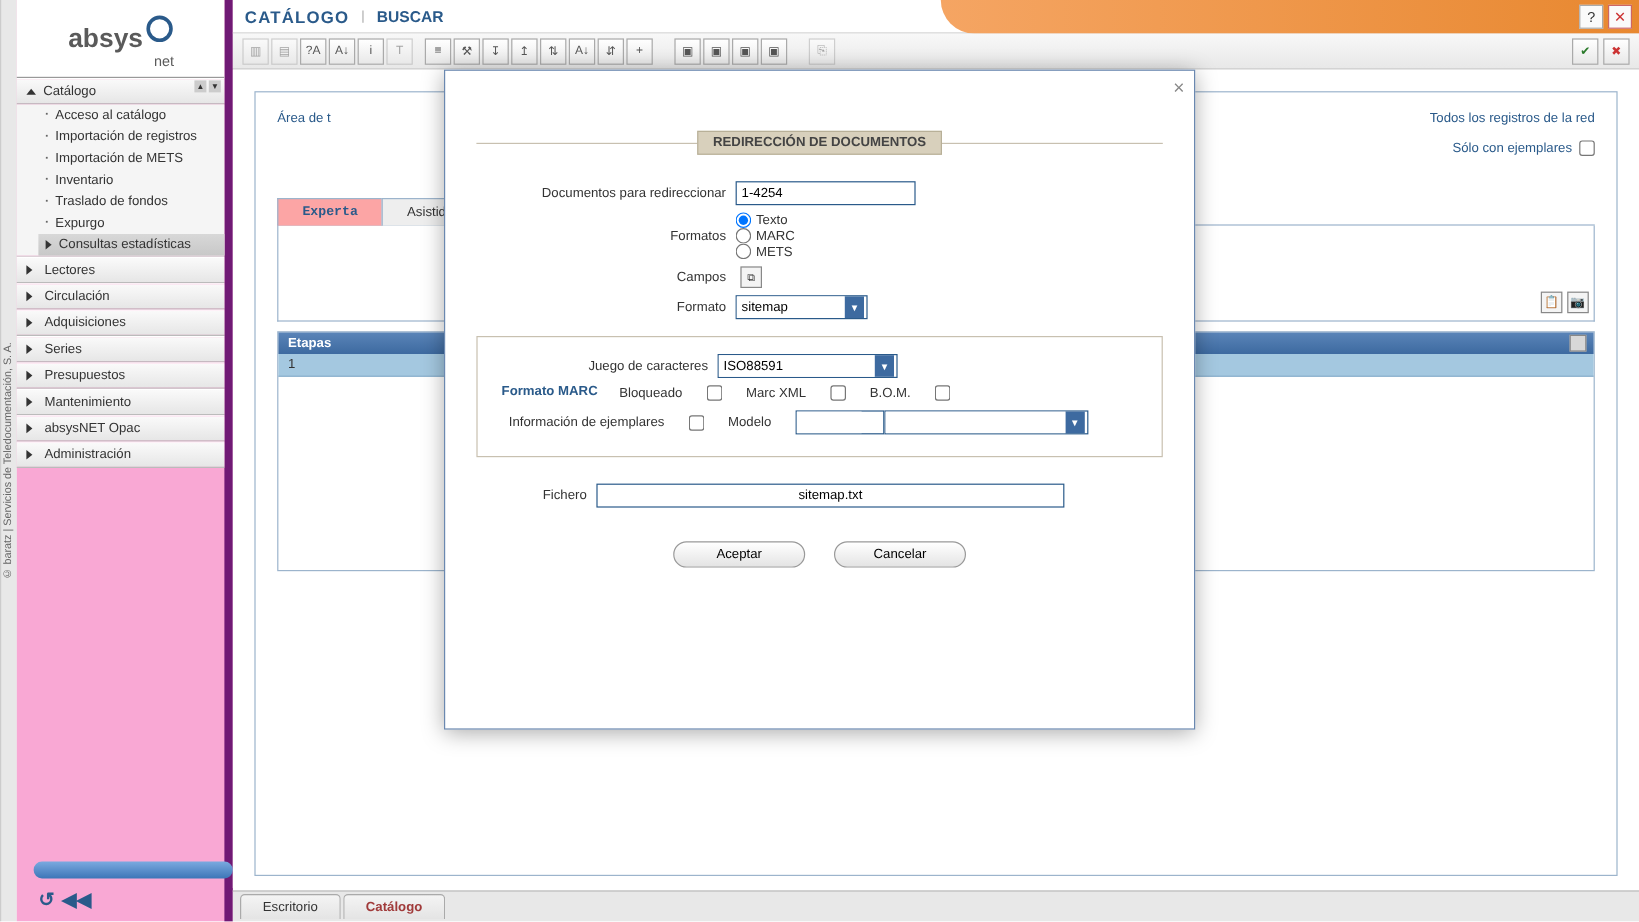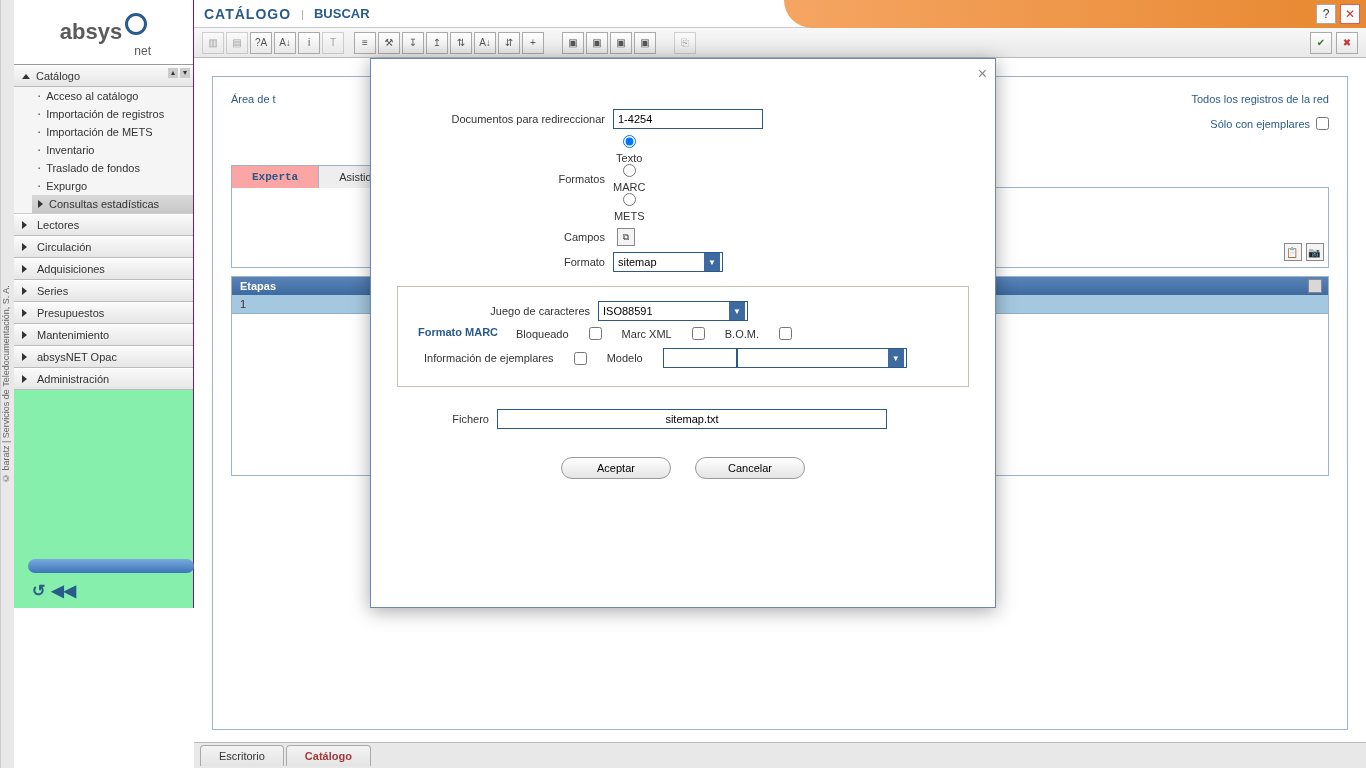--- a/index.html
+++ b/index.html
@@ -1,20 +1,20 @@
 <!DOCTYPE html>
 <html><head>
 <meta charset="utf-8">
 <style>
 * { box-sizing: border-box; margin: 0; padding: 0; }
 body { font-family: Verdana, Arial, sans-serif; font-size: 11px; color: #333; background: #fff; width: 1366px; height: 768px; overflow: hidden; position: relative; }
 
 
 .vertical-text { position: absolute; left: 0; top: 0; width: 14px; height: 768px; background: #e8e8e8; border-right: 1px solid #ccc; writing-mode: vertical-rl; transform: rotate(180deg); font-size: 9px; color: #666; text-align: center; padding: 10px 0; }
-.sidebar { position: absolute; left: 14px; top: 0; width: 180px; height: 608px; background: #86efac; border-right: 1px solid #701a75; }
+.sidebar { position: absolute; left: 14px; top: 0; width: 180px; height: 768px; background: #f9a8d4; border-right: 7px solid #701a75; }
 .logo-area { height: 65px; background: #fff; border-bottom: 1px solid #999; display: flex; align-items: center; justify-content: center; position: relative; }
 .logo-text { font-size: 22px; font-weight: bold; color: #5a5a5a; }
 .logo-swirl { display:inline-block; width:22px; height:22px; border:3px solid #2a5a8a; border-radius:50%; margin-left:3px; position:relative; top:-8px; }
 .logo-sub { font-size:12px; color:#5a5a5a; position:absolute; bottom:6px; right:42px; }
 .nav-section { border-bottom: 1px solid #ccc; }
 .nav-header { background: linear-gradient(#fafafa,#e6e6e6); padding: 4px 8px; border-top: 1px solid #fff; border-bottom: 1px solid #bbb; cursor: pointer; display: flex; align-items: center; }
 .nav-header .arrow { display:inline-block; width:0; height:0; border-left:4px solid transparent; border-right:4px solid transparent; border-bottom:5px solid #333; margin-right:6px; }
 .nav-header.collapsed .arrow { border-bottom:none; border-top:none; border-left:5px solid #333; border-top:4px solid transparent; border-bottom:4px solid transparent; }
 .nav-sub { padding-left: 18px; background:#f5f5f5; }
 .nav-sub-item { padding: 3px 6px; cursor: pointer; display:flex; align-items:center; }
@@ -74,21 +74,21 @@
 .btab.active { color:#a03a3a; font-weight:bold; }
 .modal { position:absolute; left:370px; top:58px; width:626px; height:550px; background:#fff; border:1px solid #6a88b0; box-shadow:0 3px 18px rgba(0,0,0,.35); z-index:11; }
 .modal-close { position:absolute; right:8px; top:6px; font-size:16px; color:#888; cursor:pointer; }
 .modal-body { padding:50px 26px 16px 26px; }
 .mtitle-wrap { text-align:center; margin-bottom:22px; position:relative; }
 .mtitle-wrap::before { content:""; position:absolute; left:0; right:0; top:50%; height:1px; background:#c8c0b0; }
 .mtitle { display:inline-block; background:#d8d0bc; border:1px solid #b8b098; padding:3px 12px; font-weight:bold; font-size:11px; color:#444; position:relative; }
 .form-row { display:flex; align-items:center; margin-bottom:6px; }
 .form-row label { width:216px; text-align:right; padding-right:8px; font-size:11px; }
 .text-input { border:1px solid #2a5a8a; height:20px; padding:0 4px; font-size:11px; }
-.radio-item { display:flex; align-items:center; gap:4px; font-size:11px;flex-direction:column; }
+.radio-item { display:flex; align-items:center; gap:4px; font-size:11px; }
 .select-like { border:1px solid #2a5a8a; height:20px; display:flex; align-items:center; position:relative; background:#fff; }
 .select-like input { border:none; height:18px; width:calc(100% - 18px); padding:0 4px; font-size:11px; outline:none; }
 .select-arrow { width:16px; height:18px; background:#3d6aa0; color:#fff; display:flex; align-items:center; justify-content:center; font-size:8px; cursor:pointer; }
 .picker-btn { width:18px; height:18px; border:1px solid #888; margin-left:4px; background:#f4f4f4; display:flex; align-items:center; justify-content:center; font-size:9px; cursor:pointer; }
 .fieldset { border:1px solid #c8c0b0; margin-top:14px; padding:14px 10px 10px 10px; position:relative; }
 .fieldset-legend { position:absolute; top:-9px; left:14px; background:#fff; padding:0 6px; font-weight:bold; color:#2a5a8a; font-size:11px;margin-top:48px; }
 .inline-group { display:flex; align-items:center; gap:20px; margin-bottom:8px; }
 .inline-group label { font-size:11px; }
 .chk { width:13px; height:13px; }
 .modal-buttons { display:flex; justify-content:center; gap:24px; margin-top:28px; }
@@ -241,20 +241,21 @@
 </div>
 
 <div class="bottom-tabs">
   <div class="btab">Escritorio</div>
   <div class="btab active">Catálogo</div>
 </div>
 
 <div class="modal">
   <span class="modal-close">×</span>
   <div class="modal-body">
+    <div class="mtitle-wrap"><span class="mtitle">REDIRECCIÓN DE DOCUMENTOS</span></div>
 
     <div class="form-row">
       <label>Documentos para redireccionar</label>
       <input class="text-input" style="width: 150px;" value="1-4254">
     </div>
 
     <div class="form-row">
       <label>Formatos</label>
       <div>
         <div class="radio-item">

